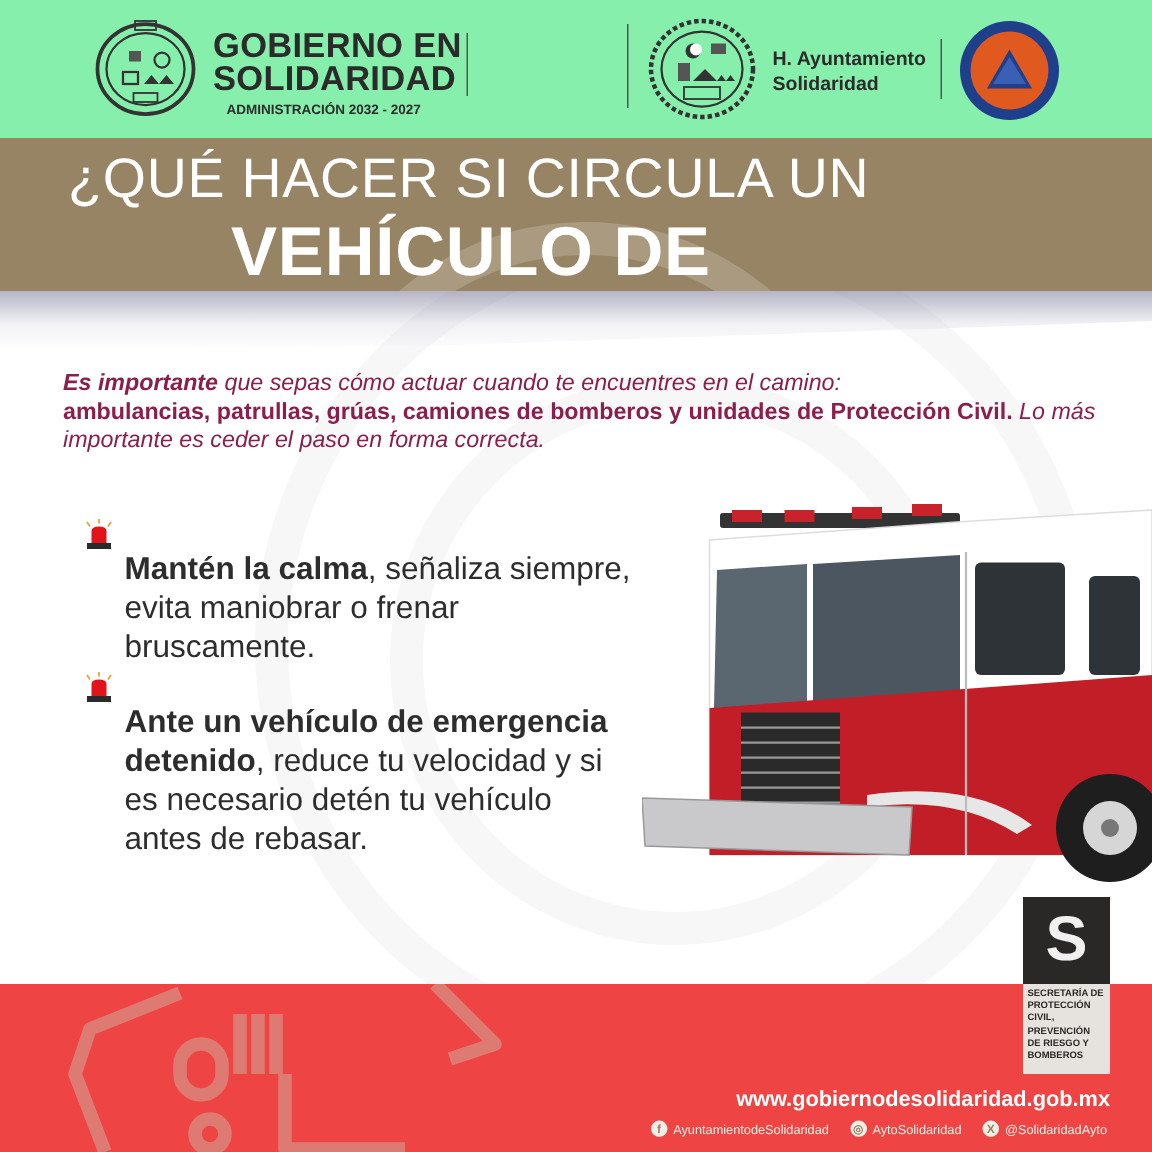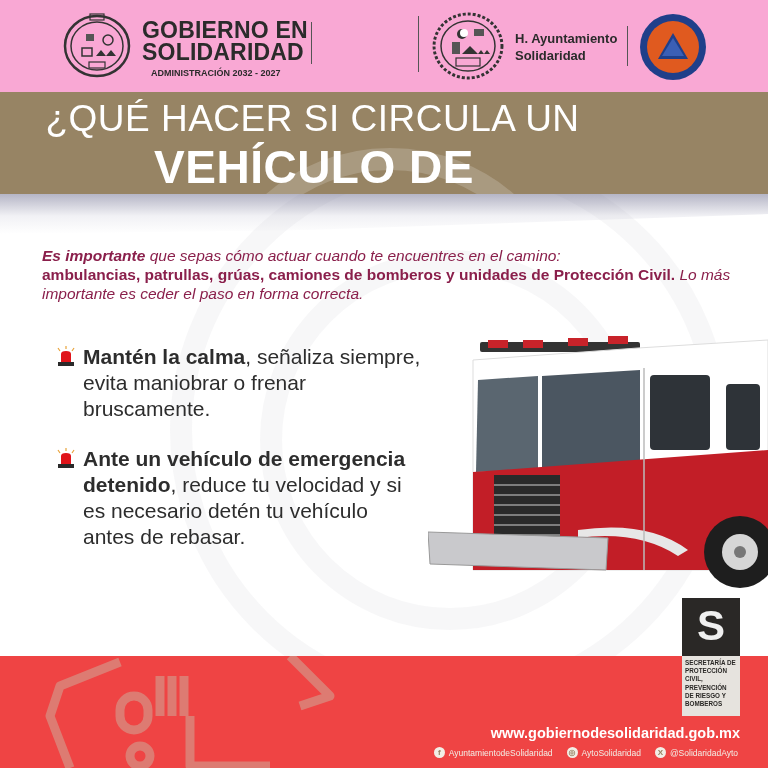--- a/index.html
+++ b/index.html
@@ -1,20 +1,20 @@
 <!DOCTYPE html>
 <html><head>
 <meta charset="utf-8">
 <style>
   * { box-sizing: border-box; margin: 0; padding: 0; }
   html, body { width: 768px; height: 768px; overflow: hidden; background: #ffffff; }
   body { position: relative; font-family: "Liberation Sans", sans-serif; }
 
   
-  .header { position: absolute; left: 0; top: 0; width: 768px; height: 92px; background: #f9a8d4; }
+  .header { position: absolute; left: 0; top: 0; width: 768px; height: 92px; background: #86efac; }
   .seal { position: absolute; border-radius: 50%; }
   .seal-left { left: 62px; top: 10px; width: 70px; height: 70px; }
   .seal-mid { left: 432px; top: 12px; width: 72px; height: 68px; }
   .pc-logo { left: 640px; top: 14px; width: 66px; height: 66px; border-radius: 50%; background: #1f3f8a; }
   .pc-inner { position: absolute; left: 7px; top: 7px; width: 52px; height: 52px; border-radius: 50%; background: #e05a1f; }
   .pc-tri { position: absolute; left: 11px; top: 12px; width: 0; height: 0;
             border-left: 15px solid transparent; border-right: 15px solid transparent; border-bottom: 26px solid #1f3f8a; }
   .pc-tri-in { position: absolute; left: 15px; top: 17px; width: 0; height: 0;
             border-left: 11px solid transparent; border-right: 11px solid transparent; border-bottom: 18px solid #3b5fb5; }
 
@@ -39,21 +39,21 @@
   .intro { position: absolute; left: 42px; top: 246px; width: 700px; font-size: 15.5px; line-height: 19px; color: #8a1f4b; }
   .intro b { font-weight: 700; }
   .intro i { font-style: italic; }
 
   
   .bullet { position: absolute; left: 55px; width: 370px; font-size: 21px; line-height: 26px; color: #2d2d2d; }
   .bullet b { font-weight: 700; }
   .bullet-1 { top: 344px; }
   .bullet-2 { top: 446px; }
   .bullet-icon { position: absolute; left: 0; top: 2px; width: 22px; height: 20px; }
-  .bullet-text { padding-left: 28px; display: block; }
+  .bullet-text { padding-left: 28px; display: block; margin-top: 23px; }
 
   
   .truck { position: absolute; left: 428px; top: 320px; width: 340px; height: 270px; }
 
   
   .footer { position: absolute; left: 0; top: 656px; width: 768px; height: 116px; background: #ef4444; overflow: hidden; }
   .footer-web { position: absolute; right: 28px; top: 69px; color: #ffffff; font-weight: 700; font-size: 14.5px; }
   .socials { position: absolute; right: 30px; top: 91px; display: flex; gap: 14px; color: #f2eee6; font-size: 8.5px; align-items: center; }
   .soc { display: flex; align-items: center; gap: 4px; }
   .soc-ic { width: 11px; height: 11px; border-radius: 50%; background: #f2eee6; color: #978464; font-size: 8px; font-weight: 700; display: flex; align-items: center; justify-content: center; }

